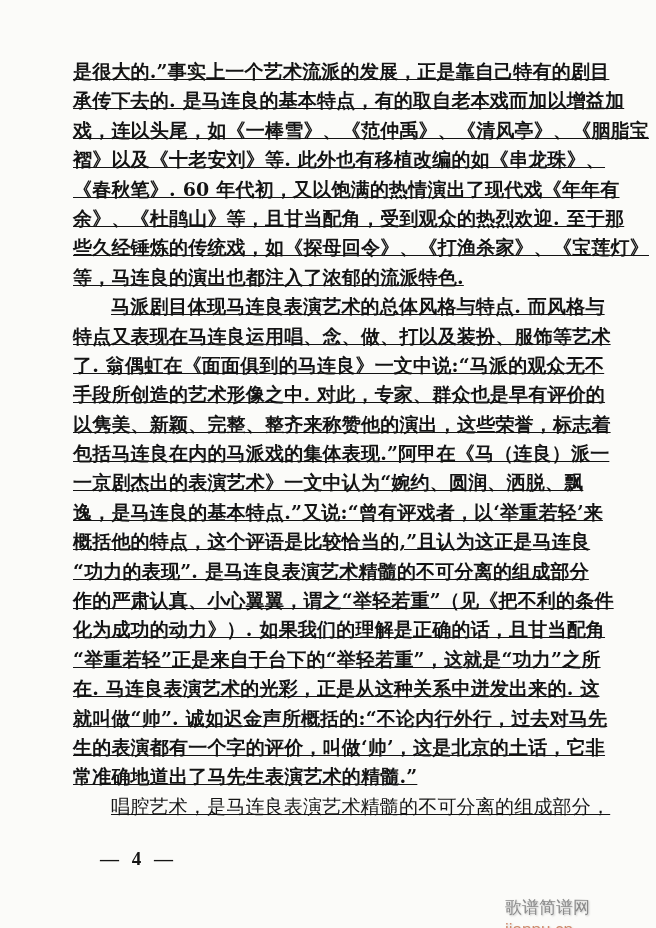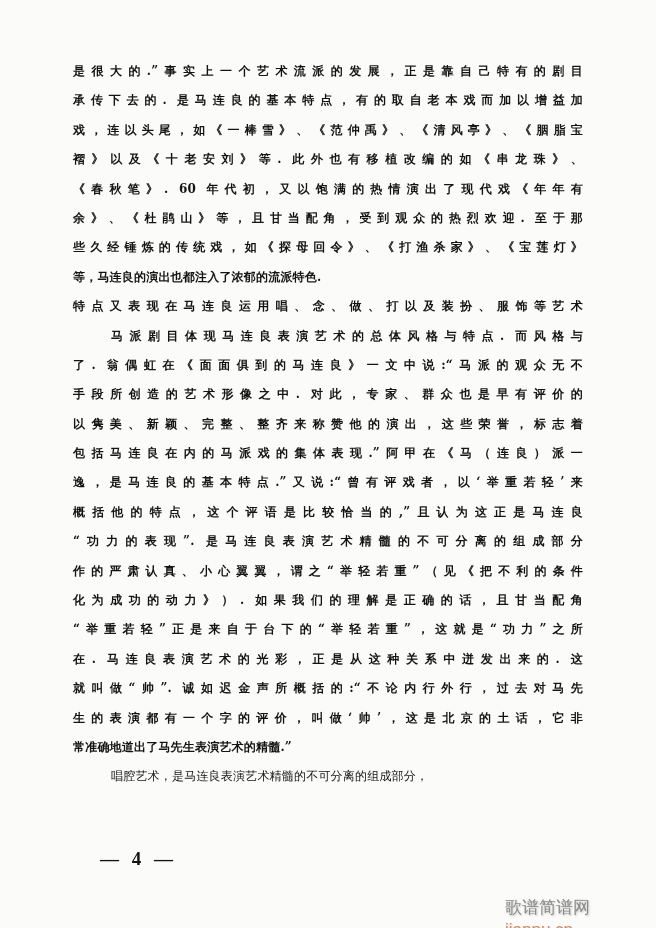--- a/index.html
+++ b/index.html
@@ -8,26 +8,27 @@
     background: #fbfbf9;
     position: relative;
     font-family: "DejaVu Serif", "Liberation Serif", serif;
     color: #141414;
   }
   .page {
     position: absolute; left: 73px; top: 57px; width: 510px;
   }
   .line {
     height: 29.4px; line-height: 29.4px;
-    font-size: 12px;
+    font-size: 19px;
     white-space: nowrap;
     letter-spacing: 0.2px;
     text-align: justify;
     text-align-last: justify;
     font-weight: bold;
+    text-decoration: underline;
   }
   .line.last { text-align-last: left; }
   .line.indent { padding-left: 38px; }
   .line.light { font-weight: normal; }
   .pagenum {
     position: absolute; left: 100px; top: 848px;
     font-size: 19px; font-weight: bold;
     font-family: "Liberation Serif", serif;
     letter-spacing: 4px;
   }
@@ -44,26 +45,27 @@
 
 <div class="page">
   <div class="line">是很大的.”事实上一个艺术流派的发展，正是靠自己特有的剧目</div>
   <div class="line">承传下去的. 是马连良的基本特点，有的取自老本戏而加以增益加</div>
   <div class="line">戏，连以头尾，如《一棒雪》、《范仲禹》、《清风亭》、《胭脂宝</div>
   <div class="line">褶》以及《十老安刘》等. 此外也有移植改编的如《串龙珠》、</div>
   <div class="line">《春秋笔》. 60 年代初，又以饱满的热情演出了现代戏《年年有</div>
   <div class="line">余》、《杜鹃山》等，且甘当配角，受到观众的热烈欢迎. 至于那</div>
   <div class="line">些久经锤炼的传统戏，如《探母回令》、《打渔杀家》、《宝莲灯》</div>
   <div class="line last">等，马连良的演出也都注入了浓郁的流派特色.</div>
+  <div class="line indent">马派剧目体现马连良表演艺术的总体风格与特点. 而风格与</div>
   <div class="line">特点又表现在马连良运用唱、念、做、打以及装扮、服饰等艺术</div>
-  <div class="line indent">马派剧目体现马连良表演艺术的总体风格与特点. 而风格与</div>
   <div class="line">了. 翁偶虹在《面面俱到的马连良》一文中说:“马派的观众无不</div>
   <div class="line">手段所创造的艺术形像之中. 对此，专家、群众也是早有评价的</div>
   <div class="line">以隽美、新颖、完整、整齐来称赞他的演出，这些荣誉，标志着</div>
   <div class="line">包括马连良在内的马派戏的集体表现.”阿甲在《马（连良）派一</div>
+  <div class="line">一京剧杰出的表演艺术》一文中认为“婉约、圆润、洒脱、飘</div>
   <div class="line">逸，是马连良的基本特点.”又说:“曾有评戏者，以‘举重若轻’来</div>
   <div class="line">概括他的特点，这个评语是比较恰当的,”且认为这正是马连良</div>
   <div class="line">“功力的表现”. 是马连良表演艺术精髓的不可分离的组成部分</div>
   <div class="line">作的严肃认真、小心翼翼，谓之“举轻若重”（见《把不利的条件</div>
   <div class="line">化为成功的动力》）. 如果我们的理解是正确的话，且甘当配角</div>
   <div class="line">“举重若轻”正是来自于台下的“举轻若重”，这就是“功力”之所</div>
   <div class="line">在. 马连良表演艺术的光彩，正是从这种关系中迸发出来的. 这</div>
   <div class="line">就叫做“帅”. 诚如迟金声所概括的:“不论内行外行，过去对马先</div>
   <div class="line">生的表演都有一个字的评价，叫做‘帅’，这是北京的土话，它非</div>
   <div class="line last">常准确地道出了马先生表演艺术的精髓.”</div>

